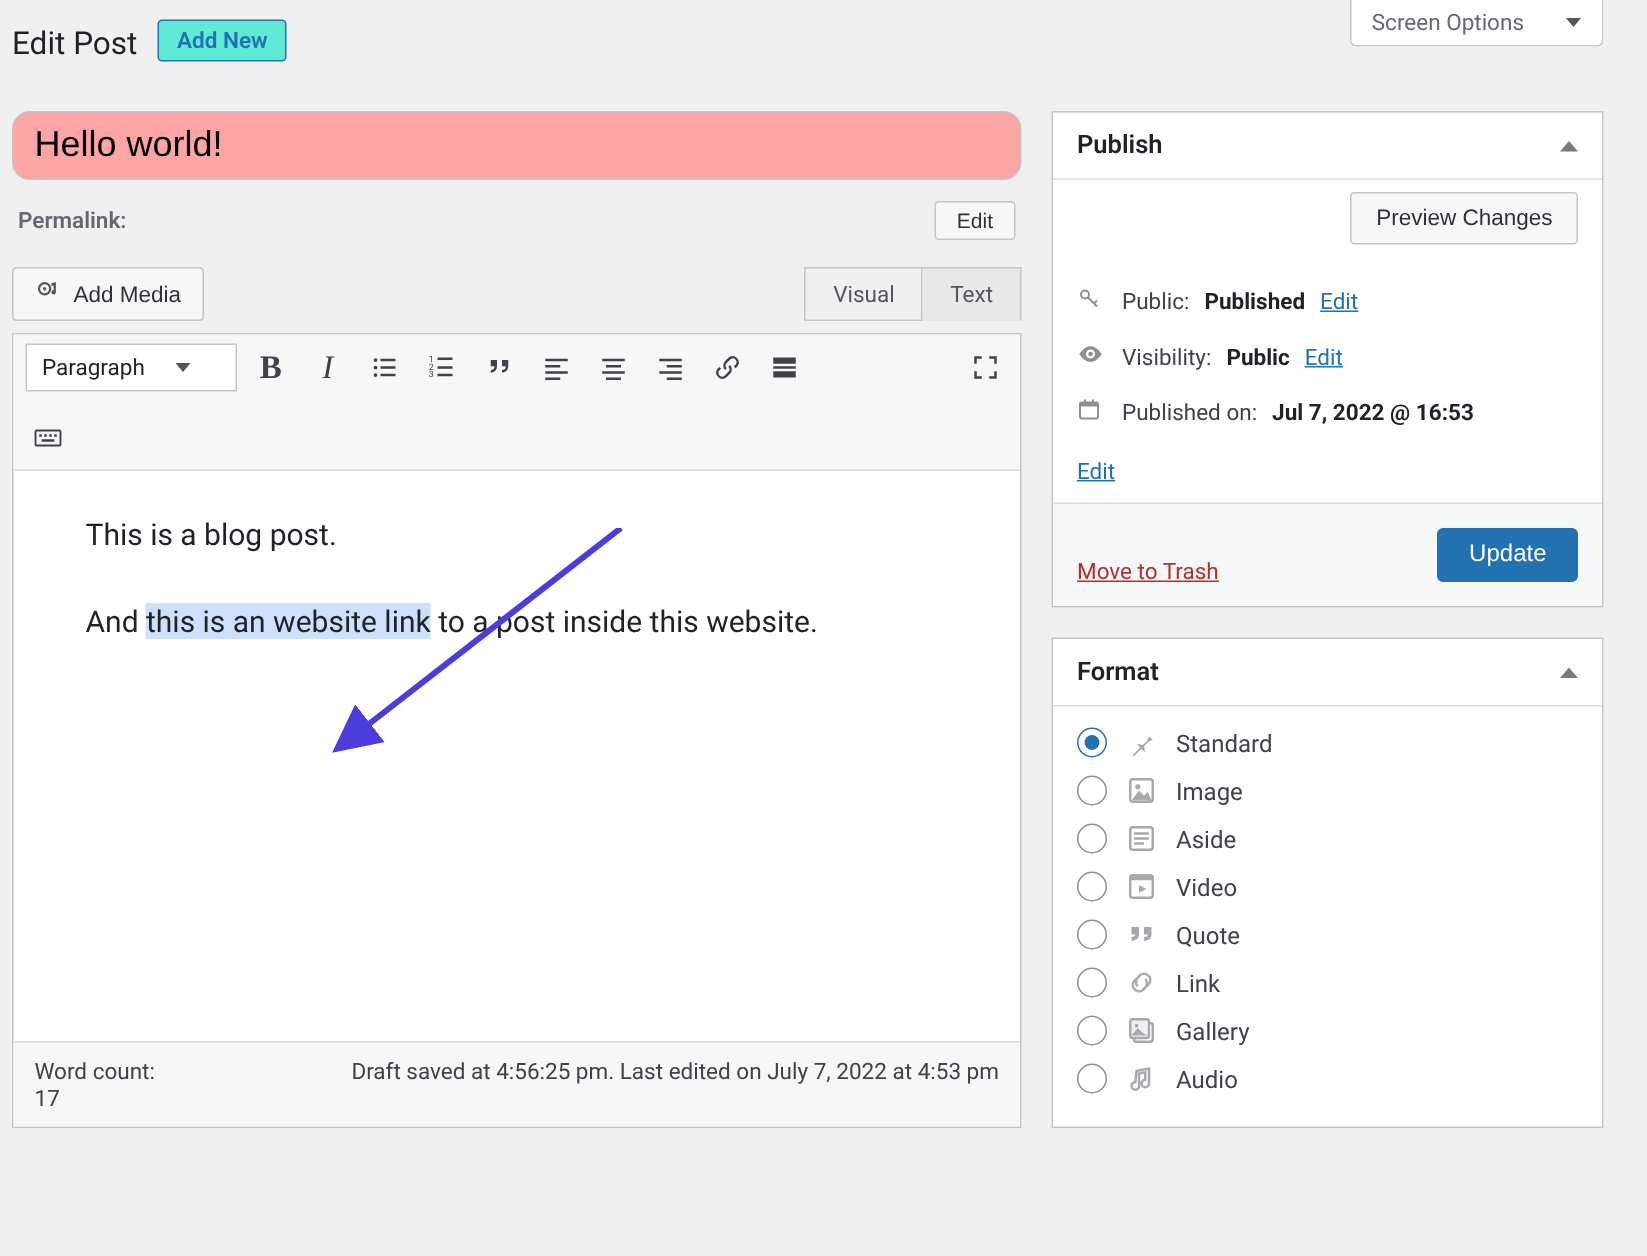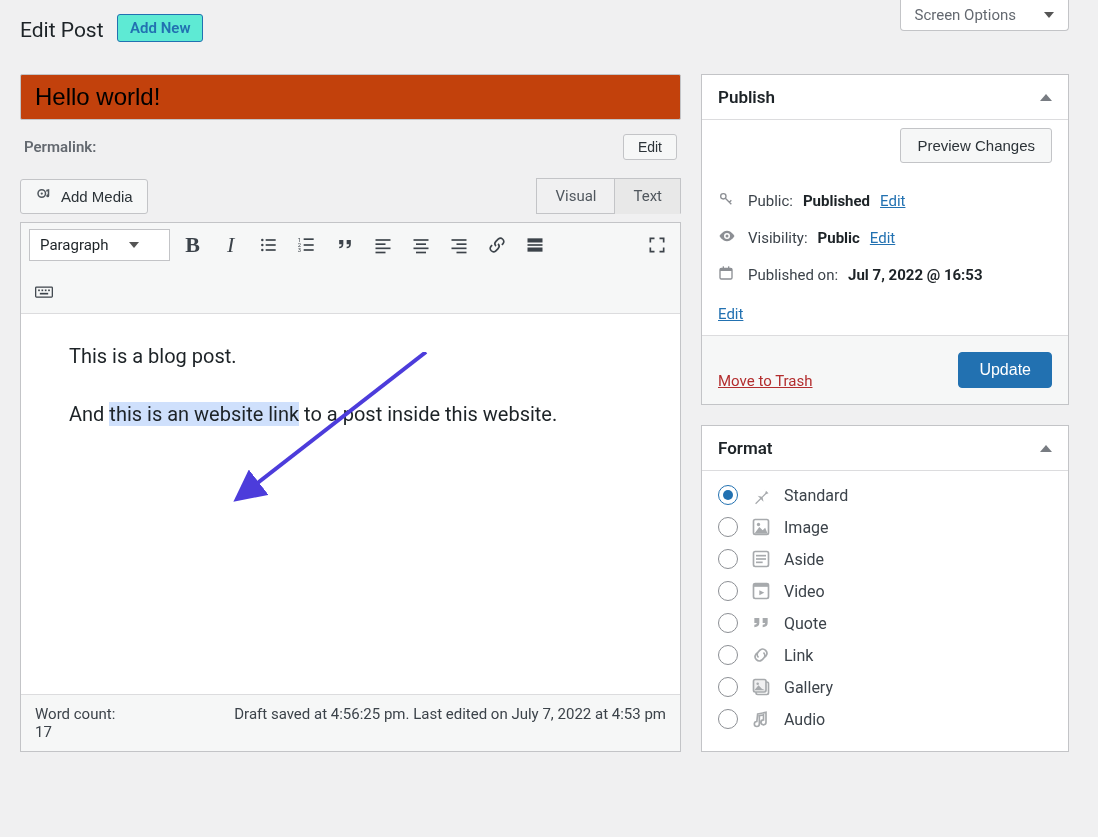--- a/index.html
+++ b/index.html
@@ -6,21 +6,21 @@
   body {
     margin: 0;
     background: #f0f0f1;
     font-family: -apple-system, BlinkMacSystemFont, "Segoe UI", Roboto, Helvetica, Arial, sans-serif;
     color: #1d2327;
     font-size: 14px;
   }
   .wrap {
     width: 1089px;
     height: 837px;
-    padding: 0 20px 20px 20px;
+    padding: 0 20px 20px 8px;
     position: relative;
     overflow: hidden;
   }
   .screen-options {
     position: absolute;
     top: 0px;
     right: 20px;
     background: #fff;
     border: 1px solid #c3c4c7;
     border-top: none;
@@ -59,22 +59,22 @@
     align-items: flex-start;
   }
   .main { flex: 1; }
   .side { width: 368px; flex-shrink: 0; }
 
   .title-input {
     width: 100%;
     font-size: 24px;
     padding: 8px 14px;
     border: 1px solid #c3c4c7;
-    background: #c2410c;
-    border-radius: 2px;
+    background: #fca5a5;
+    border-radius: 12px;
     outline: none;
   }
   .permalink-row {
     display: flex;
     justify-content: space-between;
     align-items: center;
     margin: 14px 4px 18px 4px;
     color: #646970;
     font-weight: 600;
     font-size: 15px;

